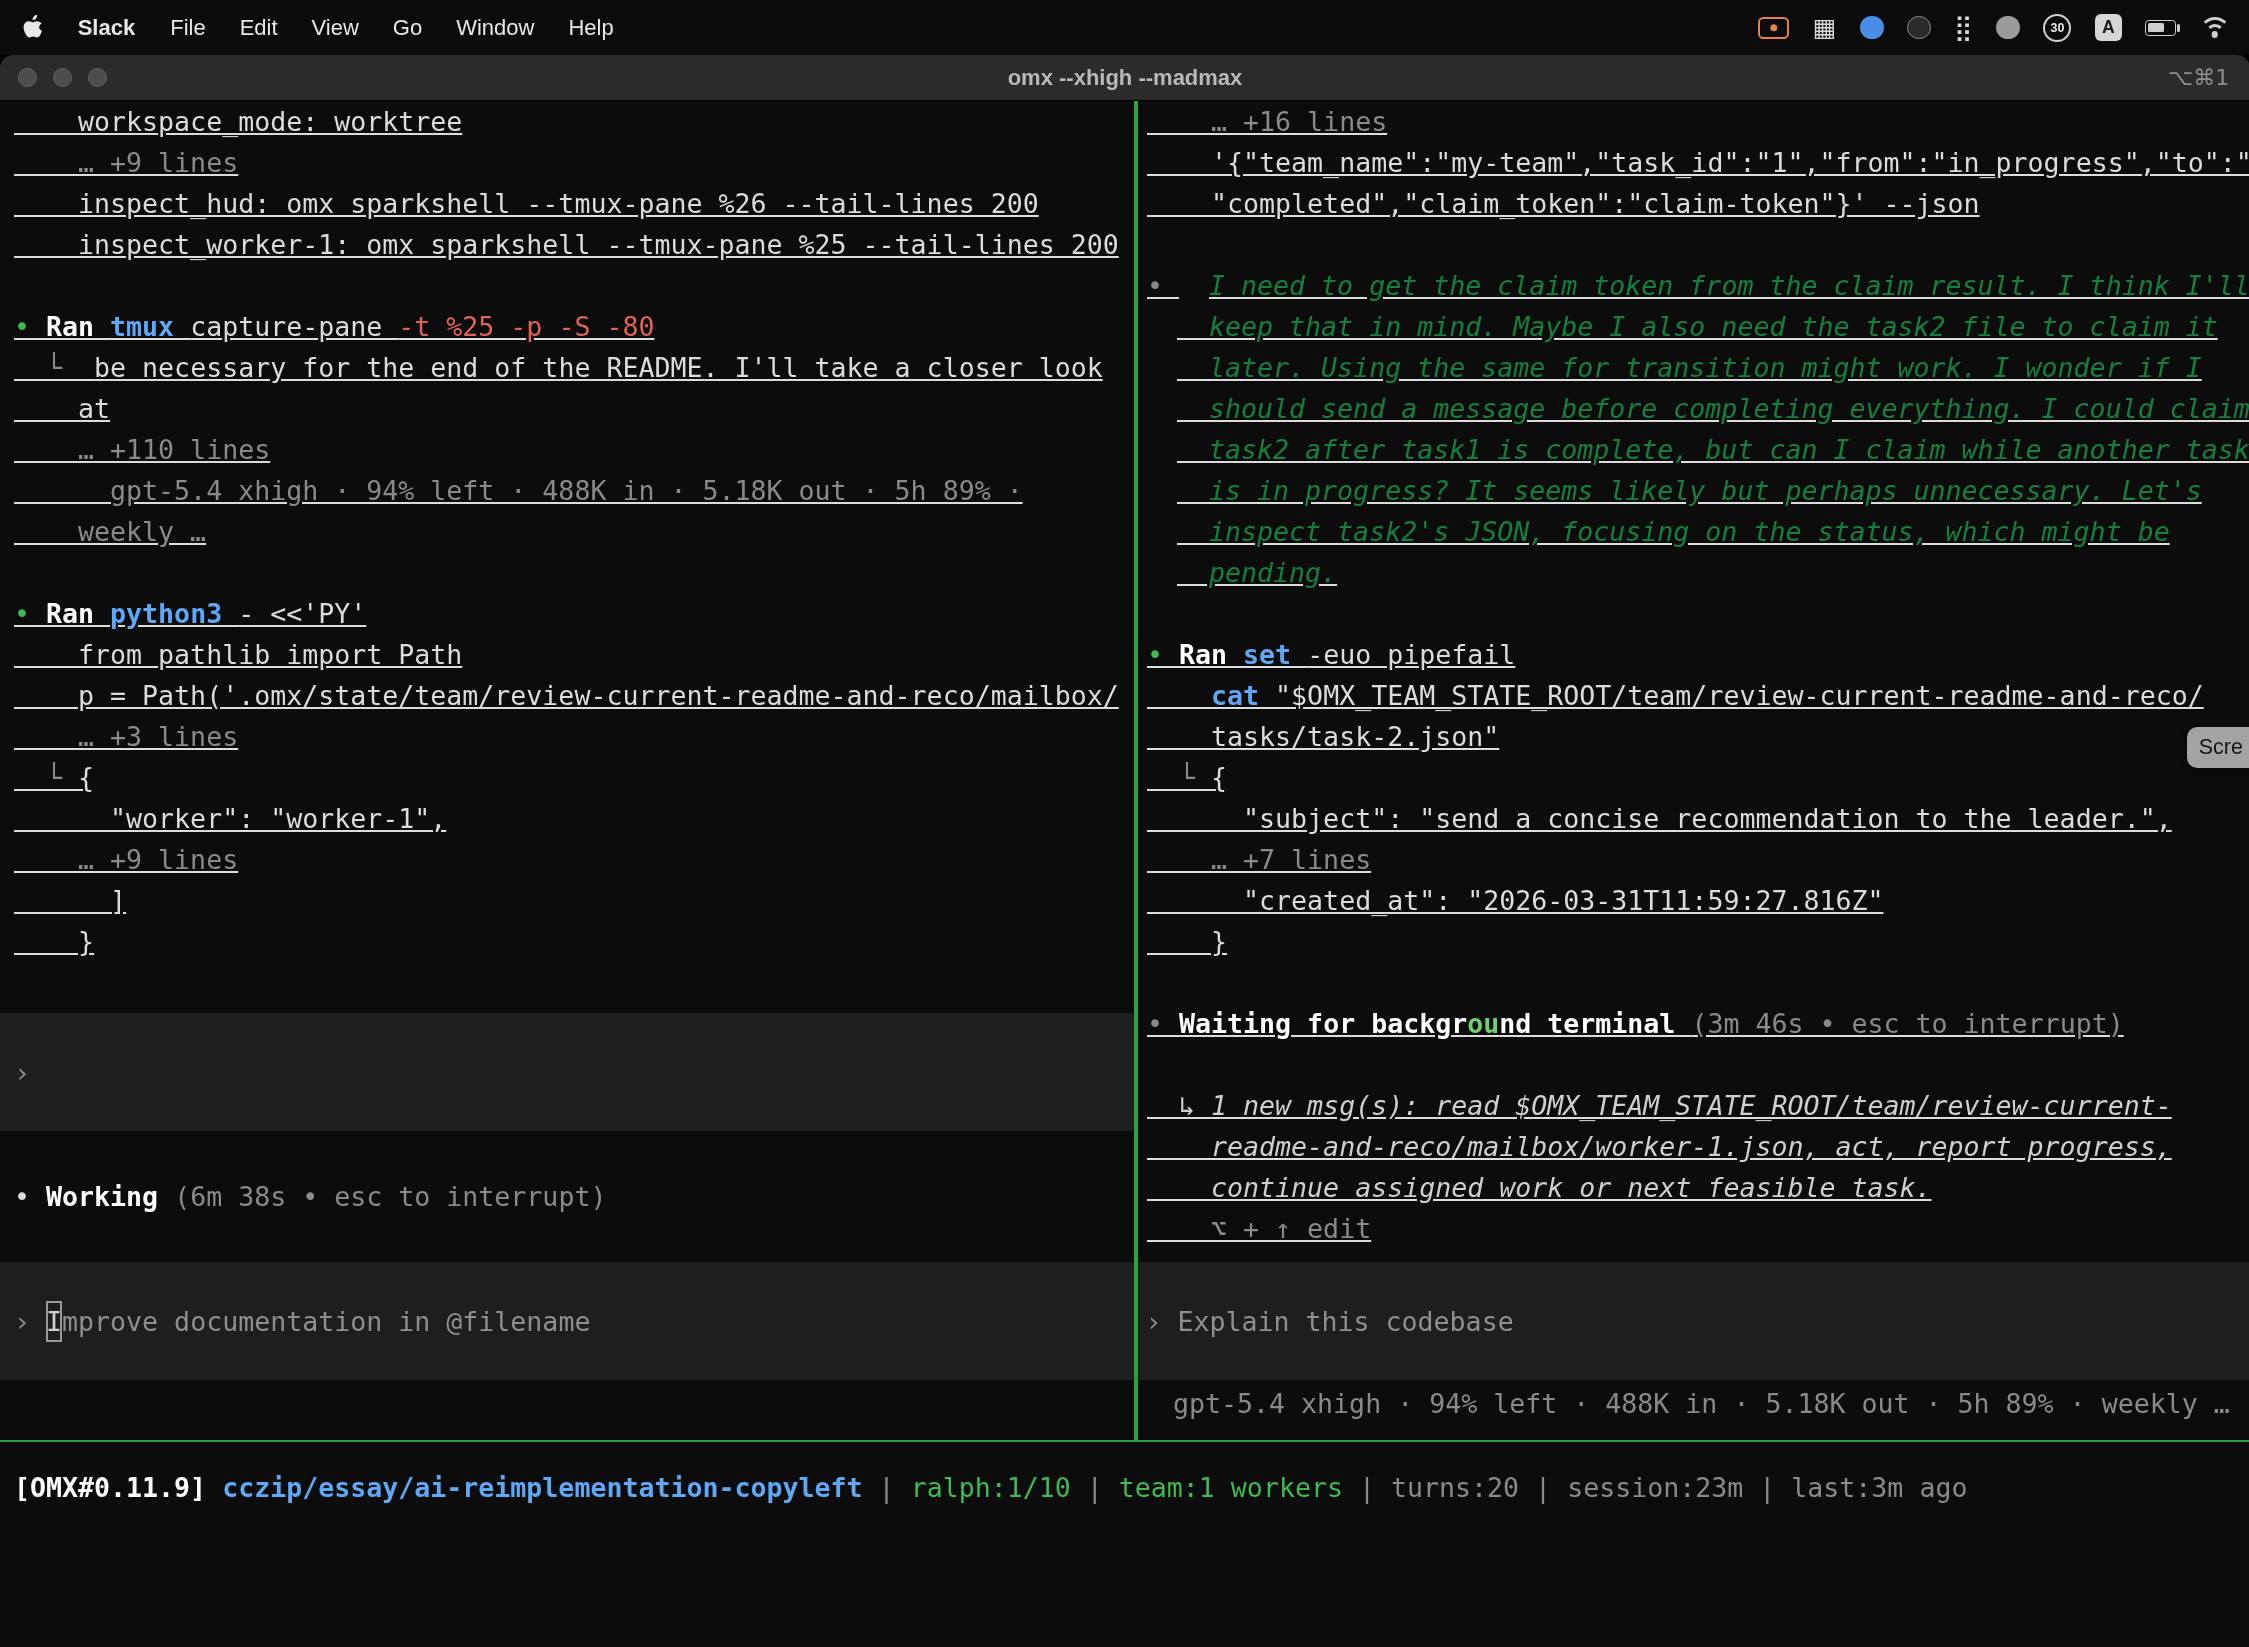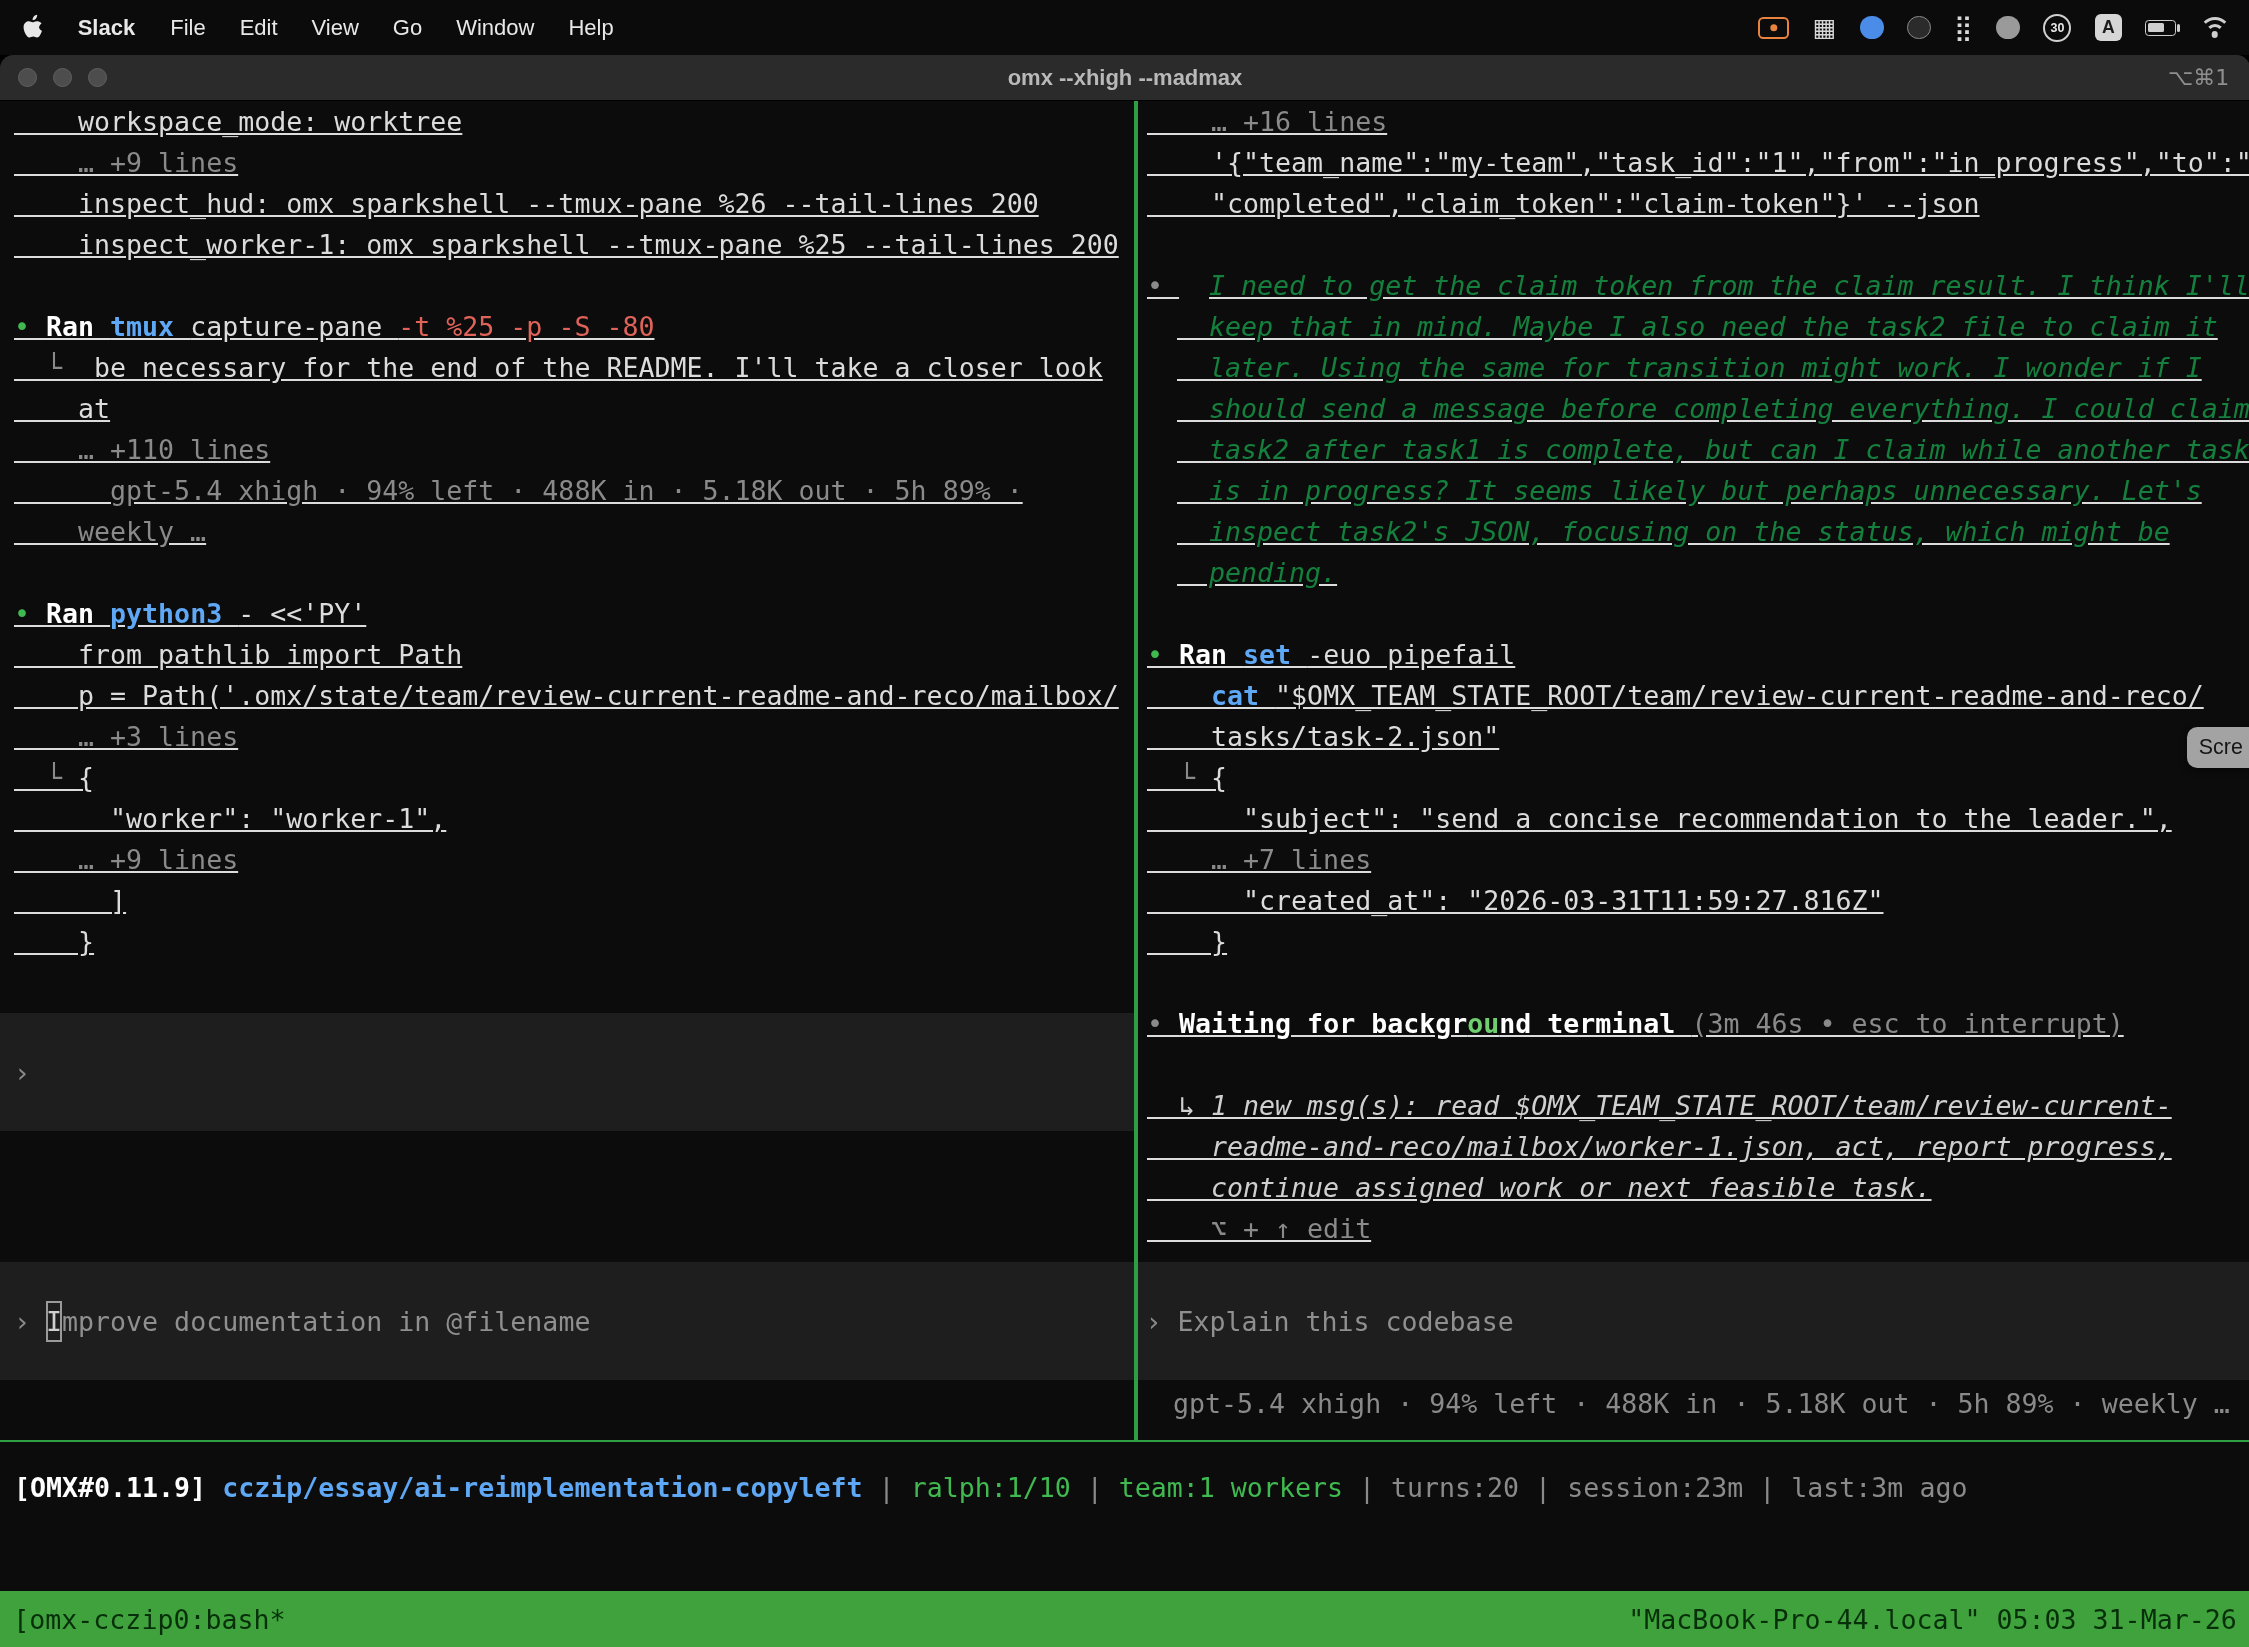--- a/index.html
+++ b/index.html
@@ -155,37 +155,34 @@
     </span>
     <span class="wtitle">omx --xhigh --madmax</span>
     <span class="wshort">⌥⌘1</span>
   </div>
 
   <div class="term">
 
     <div class="pane pane-left">
       <div class="flow"><div class="tl"><span class="sg w">    workspace_mode: worktree</span></div><div class="tl"><span class="sg dim">    … +9 lines</span></div><div class="tl"><span class="sg w">    inspect_hud: omx sparkshell --tmux-pane %26 --tail-lines 200</span></div><div class="tl"><span class="sg w">    inspect_worker-1: omx sparkshell --tmux-pane %25 --tail-lines 200</span></div><div class="tl"></div><div class="tl"><span class="sg green">• </span><span class="sg b">Ran </span><span class="sg blue">tmux </span><span class="sg w">capture-pane </span><span class="sg red">-t %25 -p -S -80</span></div><div class="tl"><span class="sg dim">  └  </span><span class="sg w">be necessary for the end of the README. I'll take a closer look</span></div><div class="tl"><span class="sg w">    at</span></div><div class="tl"><span class="sg dim">    … +110 lines</span></div><div class="tl"><span class="sg dim">      gpt-5.4 xhigh · 94% left · 488K in · 5.18K out · 5h 89% ·</span></div><div class="tl"><span class="sg dim">    weekly …</span></div><div class="tl"></div><div class="tl"><span class="sg green">• </span><span class="sg b">Ran </span><span class="sg blue">python3 </span><span class="sg w">- &lt;&lt;'PY'</span></div><div class="tl"><span class="sg w">    from pathlib import Path</span></div><div class="tl"><span class="sg w">    p = Path('.omx/state/team/review-current-readme-and-reco/mailbox/</span></div><div class="tl"><span class="sg dim">    … +3 lines</span></div><div class="tl"><span class="sg dim">  └ </span><span class="sg w">{</span></div><div class="tl"><span class="sg w">      "worker": "worker-1",</span></div><div class="tl"><span class="sg dim">    … +9 lines</span></div><div class="tl"><span class="sg w">      ]</span></div><div class="tl"><span class="sg w">    }</span></div></div>
       <div class="composer" style="top:912px;"><span class="sg dim">› </span></div>
+      <div class="absline" style="top:1075px; padding-left:14px;"><span class="sg w">• </span><span class="sg b">Working </span><span class="sg dim">(6m 38s • esc to interrupt)</span></div>
       <div class="composer" style="top:1161px;"><span class="sg dim">› </span><span class="sg cur">I</span><span class="sg ph">mprove documentation in @filename</span></div>
     </div>
 
     <div class="vdiv"></div>
 
     <div class="pane pane-right">
       <div class="flow"><div class="tl"><span class="sg dim">    … +16 lines</span></div><div class="tl"><span class="sg w">    '{"team_name":"my-team","task_id":"1","from":"in_progress","to":"</span></div><div class="tl"><span class="sg w">    "completed","claim_token":"claim-token"}' --json</span></div><div class="tl"></div><div class="tl"><span class="sg dim">• </span><span class="sg it">I need to get the claim token from the claim result. I think I'll</span></div><div class="tl"><span class="sg it">  keep that in mind. Maybe I also need the task2 file to claim it</span></div><div class="tl"><span class="sg it">  later. Using the same for transition might work. I wonder if I</span></div><div class="tl"><span class="sg it">  should send a message before completing everything. I could claim</span></div><div class="tl"><span class="sg it">  task2 after task1 is complete, but can I claim while another task</span></div><div class="tl"><span class="sg it">  is in progress? It seems likely but perhaps unnecessary. Let's</span></div><div class="tl"><span class="sg it">  inspect task2's JSON, focusing on the status, which might be</span></div><div class="tl"><span class="sg it">  pending.</span></div><div class="tl"></div><div class="tl"><span class="sg green">• </span><span class="sg b">Ran </span><span class="sg blue">set </span><span class="sg w">-euo pipefail</span></div><div class="tl"><span class="sg w">    </span><span class="sg blue">cat </span><span class="sg w">"$OMX_TEAM_STATE_ROOT/team/review-current-readme-and-reco/</span></div><div class="tl"><span class="sg w">    tasks/task-2.json"</span></div><div class="tl"><span class="sg dim">  └ </span><span class="sg w">{</span></div><div class="tl"><span class="sg w">      "subject": "send a concise recommendation to the leader.",</span></div><div class="tl"><span class="sg dim">    … +7 lines</span></div><div class="tl"><span class="sg w">      "created_at": "2026-03-31T11:59:27.816Z"</span></div><div class="tl"><span class="sg w">    }</span></div><div class="tl"></div><div class="tl"><span class="sg dim">• </span><span class="sg b">Waiting for backgr</span><span class="sg shim">ou</span><span class="sg b">nd terminal </span><span class="sg dim">(3m 46s • esc to interrupt)</span></div><div class="tl"></div><div class="tl"><span class="sg itl">  ↳ </span><span class="sg itl">1 new msg(s): read $OMX_TEAM_STATE_ROOT/team/review-current-</span></div><div class="tl"><span class="sg itl">    readme-and-reco/mailbox/worker-1.json, act, report progress,</span></div><div class="tl"><span class="sg itl">    continue assigned work or next feasible task.</span></div><div class="tl"><span class="sg dim">    ⌥ + ↑ edit</span></div></div>
       <div class="composer" style="top:1161px;"><span class="sg dim">› </span><span class="sg ph">Explain this codebase</span></div>
       <div class="absline leftpad48" style="top:1282px;"><span class="sg dim">gpt-5.4 xhigh · 94% left · 488K in · 5.18K out · 5h 89% · weekly …</span></div>
     </div>
 
     <div class="hdiv"></div>
 
     <div class="omxline"><span class="sg b">[OMX#0.11.9] </span><span class="sg blue">cczip/essay/ai-reimplementation-copyleft</span><span class="sg dim"> | </span><span class="sg green">ralph:1/10</span><span class="sg dim"> | </span><span class="sg green">team:1 workers</span><span class="sg dim"> | </span><span class="sg dim">turns:20</span><span class="sg dim"> | </span><span class="sg dim">session:23m</span><span class="sg dim"> | </span><span class="sg dim">last:3m ago</span></div>
 
     <div class="shotpill">Scre</div>
 
-    <div class="tmuxbar">
-      <span>[omx-cczip0:bash*</span>
-      <span>"MacBook-Pro-44.local" 05:03 31-Mar-26</span>
-    </div>
 
   </div>
 </div>
 
 
 </body></html>

